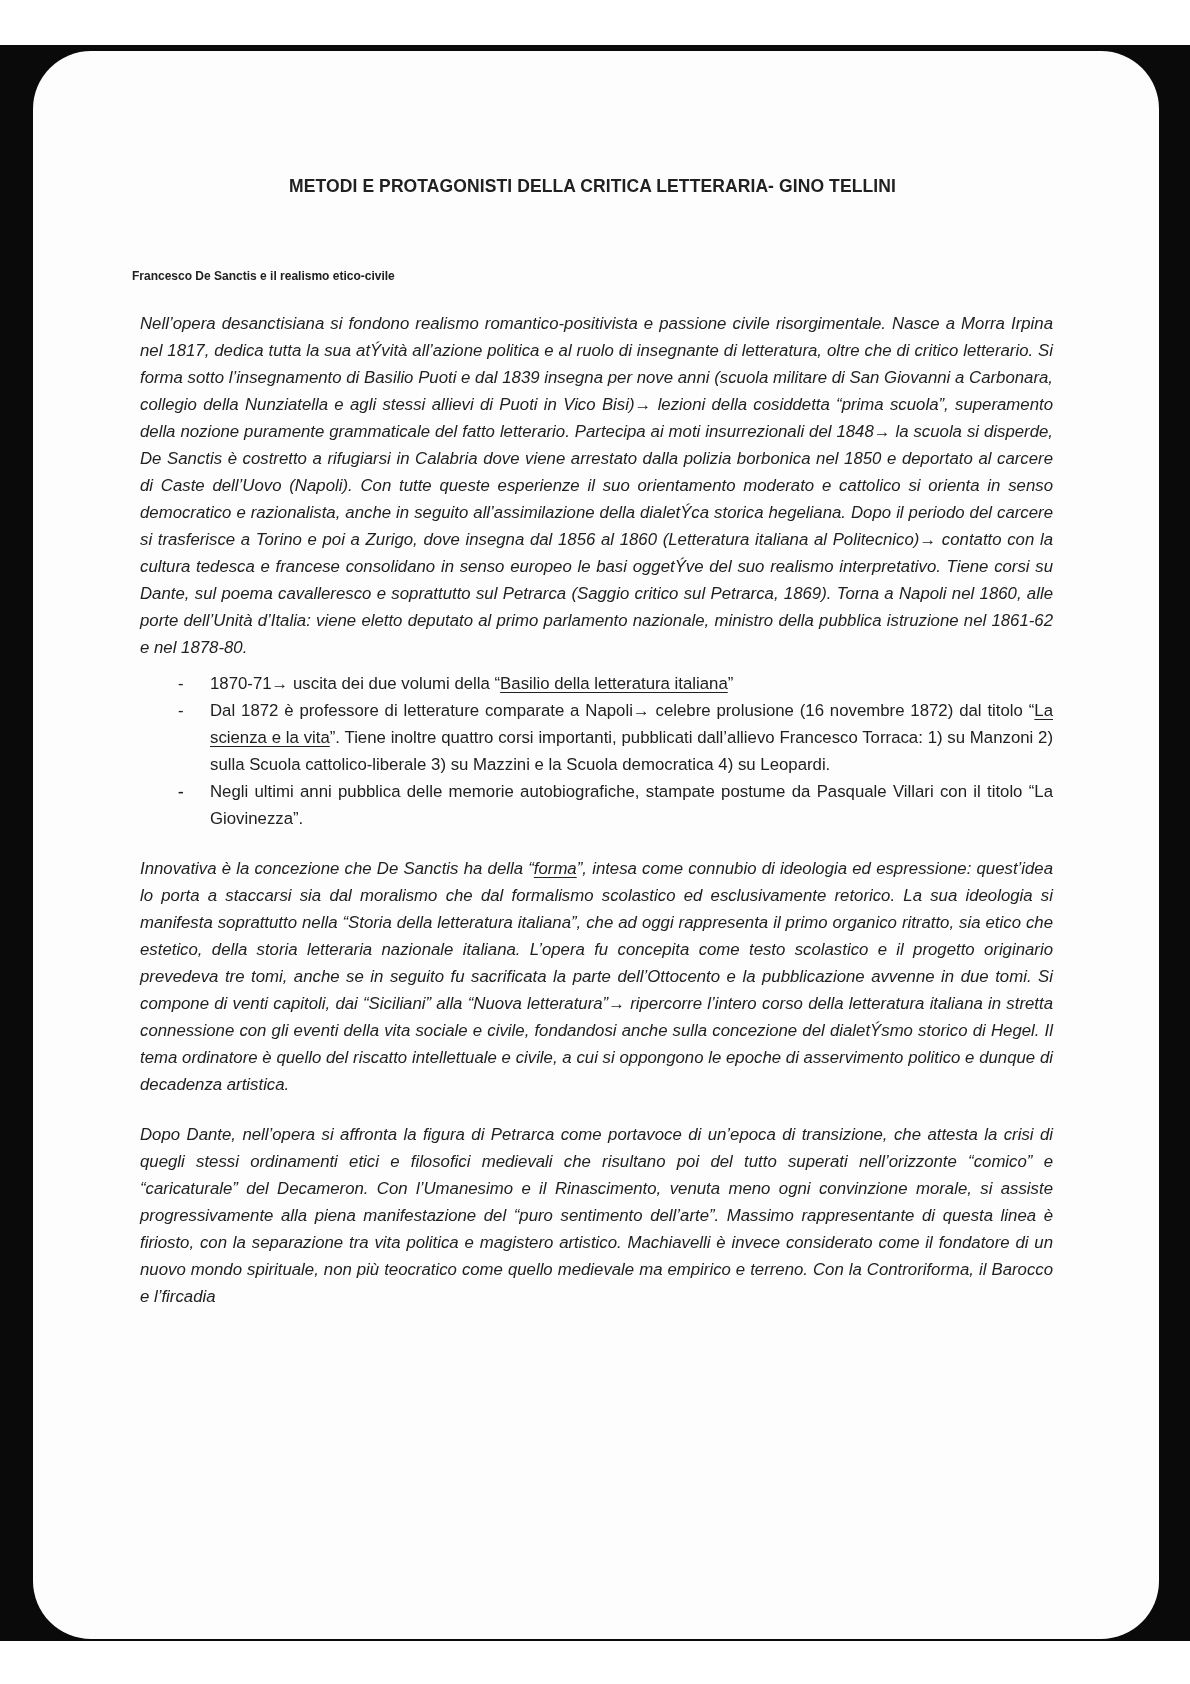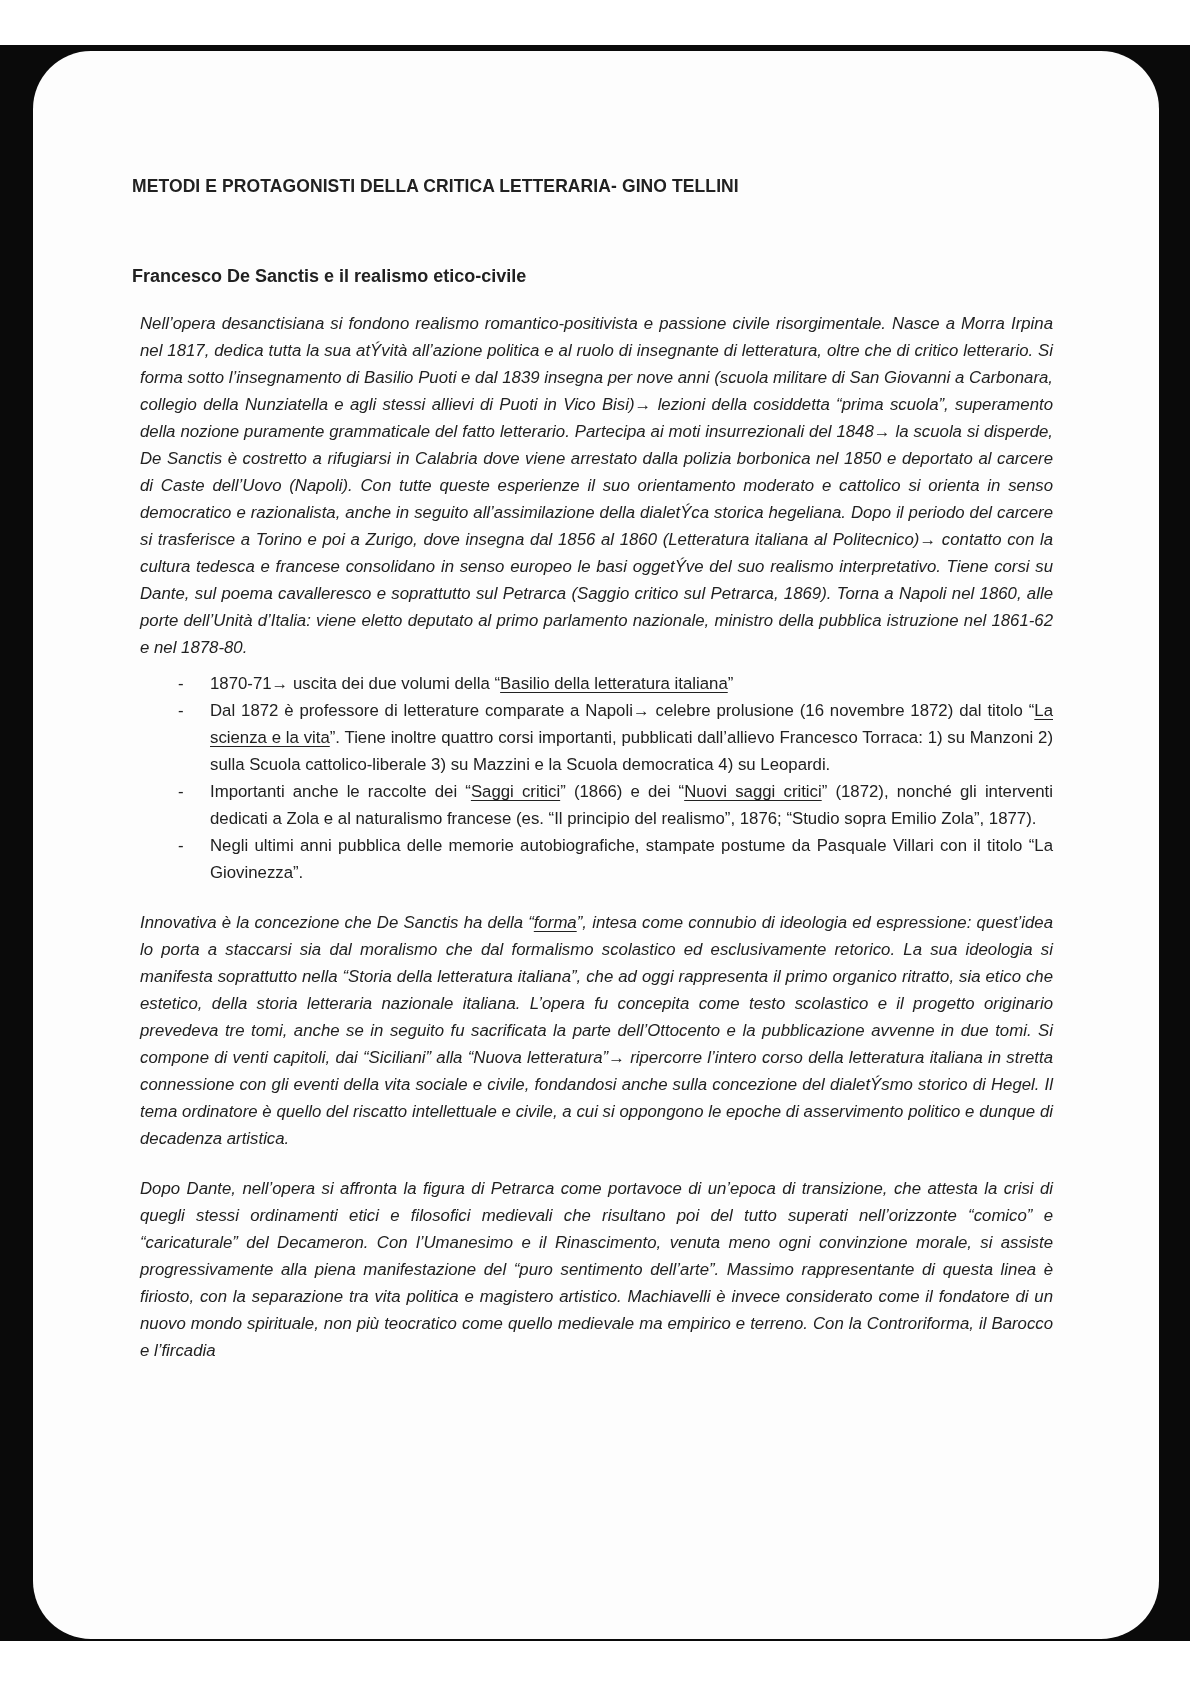--- a/index.html
+++ b/index.html
@@ -29,26 +29,27 @@
     position: absolute;
     left: 99px; top: 0;
     width: 921px;
     color: var(--text, #222222);
     font-size: 16.8px;
     line-height: 27px;
   }
   h1.doc-title {
     font-size: 17.5px;
     font-weight: 700;
+    text-align: center;
     margin: 124px 0 0 0;
     line-height: 22px;
     letter-spacing: 0.1px;
   }
   h2.section-heading {
-    font-size: 18px;
+    font-size: 12px;
     font-weight: 700;
     margin: 68px 0 0 0;
     line-height: 22px;
   }
   p.body-par {
     margin: 23px 0 0 8px;
     text-align: justify;
     font-style: italic;
   }
   ul.dash-list {
@@ -85,21 +86,20 @@
           <li>
             <span class="marker">-</span>
             <span class="li-text">1870-71→ uscita dei due volumi della “<u>Basilio della letteratura italiana</u>”</span>
           </li>
           <li>
             <span class="marker">-</span>
             <span class="li-text">Dal 1872 è professore di letterature comparate a Napoli→ celebre prolusione (16 novembre 1872) dal titolo “<u>La scienza e la vita</u>”. Tiene inoltre quattro corsi importanti, pubblicati dall’allievo Francesco Torraca: 1) su Manzoni 2) sulla Scuola cattolico-liberale 3) su Mazzini e la Scuola democratica 4) su Leopardi.</span>
           </li>
           <li>
             <span class="marker">-</span>
-            <span class="li-text">Importanti anche le raccolte dei “<u>Saggi critici</u>” (1866) e dei “<u>Nuovi saggi critici</u>” (1872), nonché gli interventi dedicati a Zola e al naturalismo francese (es. “Il principio del realismo”, 1876; “Studio sopra Emilio Zola”, 1877).</span>
           </li>
           <li>
             <span class="marker">-</span>
             <span class="li-text">Negli ultimi anni pubblica delle memorie autobiografiche, stampate postume da Pasquale Villari con il titolo “La Giovinezza”.</span>
           </li>
         </ul>
 
 
         <p class="body-par">Innovativa è la concezione che De Sanctis ha della “<u>forma</u>”, intesa come connubio di ideologia ed espressione: quest’idea lo porta a staccarsi sia dal moralismo che dal formalismo scolastico ed esclusivamente retorico. La sua ideologia si manifesta soprattutto nella “Storia della letteratura italiana”, che ad oggi rappresenta il primo organico ritratto, sia etico che estetico, della storia letteraria nazionale italiana. L’opera fu concepita come testo scolastico e il progetto originario prevedeva tre tomi, anche se in seguito fu sacrificata la parte dell’Ottocento e la pubblicazione avvenne in due tomi. Si compone di venti capitoli, dai “Siciliani” alla “Nuova letteratura”→ ripercorre l’intero corso della letteratura italiana in stretta connessione con gli eventi della vita sociale e civile, fondandosi anche sulla concezione del dialetÝsmo storico di Hegel. Il tema ordinatore è quello del riscatto intellettuale e civile, a cui si oppongono le epoche di asservimento politico e dunque di decadenza artistica.</p>
 

